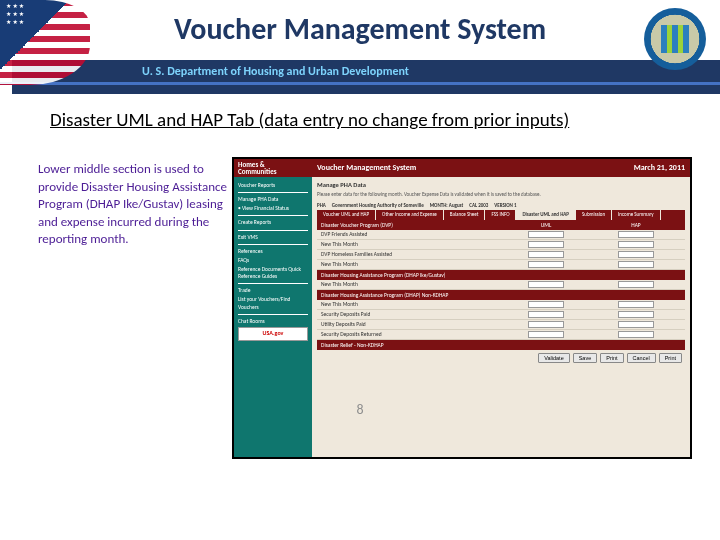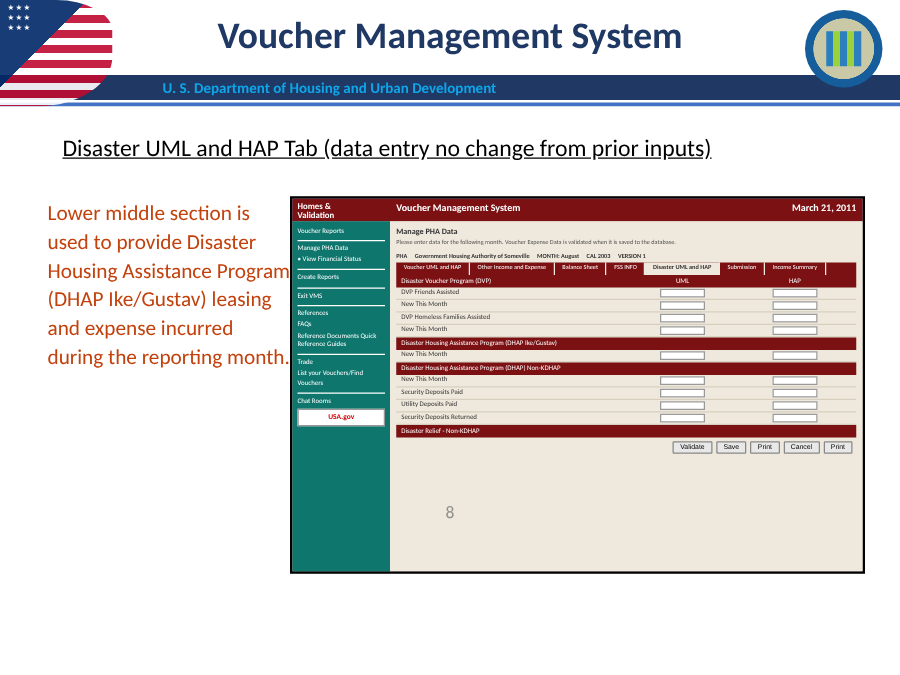--- a/index.html
+++ b/index.html
@@ -4,24 +4,24 @@
 <style>
 *{margin:0;padding:0;box-sizing:border-box}
 body{width:720px;height:540px;font-family:Calibri,Arial,sans-serif;background:#fff;position:relative;overflow:hidden}
 .slide{width:720px;height:440px;position:relative}
 .flag{position:absolute;left:0;top:0;width:90px;height:85px;background:linear-gradient(135deg,#002868 0%,#002868 40%,transparent 40%),repeating-linear-gradient(180deg,#bf0a30 0,#bf0a30 6px,#fff 6px,#fff 12px);border-top-right-radius:45px 25px;border-bottom-right-radius:60px 40px;opacity:.9;z-index:2}
 .flag::before{content:"";position:absolute;left:4px;top:4px;width:32px;height:24px;background:#002868}
 .flag::after{content:"★★★\A★★★\A★★★";white-space:pre;position:absolute;left:6px;top:2px;font-size:6px;color:#fff;line-height:8px;letter-spacing:1px}
 .title-bar{position:absolute;top:10px;left:0;right:0;text-align:center;font-size:30px;font-weight:bold;color:#1f3864;z-index:1}
 .seal{position:absolute;right:14px;top:8px;width:62px;height:62px;border-radius:50%;background:radial-gradient(circle,#c9c9a8 0%,#c9c9a8 55%,#155e9b 56%,#155e9b 100%);display:flex;align-items:center;justify-content:center;z-index:3}
 .seal::before{content:"";position:absolute;width:28px;height:28px;background:linear-gradient(90deg,#2b7fbf 20%,#9bd23b 20%,#9bd23b 40%,#2b7fbf 40%,#2b7fbf 60%,#9bd23b 60%,#9bd23b 80%,#2b7fbf 80%)}
-.dept-bar{position:absolute;top:60px;left:0;right:0;background:#1f3864;color:#0ea5e9;font-size:12px;font-weight:bold;padding:4px 0 2px 130px;z-index:1}
+.dept-bar{position:absolute;top:60px;left:12px;right:0;background:#1f3864;color:#7dd3fc;font-size:12px;font-weight:bold;padding:4px 0 16px 130px;z-index:1}
 .blue-line{position:absolute;top:82px;left:0;right:0;height:3px;background:#4472c4;z-index:1}
 .subtitle{position:absolute;top:108px;left:50px;right:40px;font-size:19px;font-weight:normal;color:#000;text-decoration:underline}
-.left-text{position:absolute;top:160px;left:38px;width:195px;font-size:17px;line-height:1.35;color:#c2410c}
+.left-text{position:absolute;top:160px;left:38px;width:195px;font-size:13px;line-height:1.35;color:#4c1d95}
 .left-text p{margin-bottom:20px}
 .screenshot{position:absolute;top:157px;left:232px;width:460px;height:302px;border:2px solid #000;background:#efe8dc;font-size:6px}
 .ss-top{height:18px;background:linear-gradient(180deg,#3b5998 0%,#2c4576 100%);display:flex}
 .ss-logo{width:78px;background:#7b1113;color:#fff;padding:2px 4px;font-size:7px;font-weight:bold;line-height:7px}
 .ss-header{flex:1;background:#7b1113;color:#fff;font-weight:bold;padding:3px 5px;font-size:8px;display:flex;justify-content:space-between}
 .ss-row{display:flex;height:calc(100% - 18px)}
 .ss-sidebar{width:78px;background:#0f766e;color:#fff;padding:3px 4px;font-size:5.5px;line-height:1.3}
 .ss-sidebar div{margin:2px 0}
 .ss-sidebar .sep{border-top:1px solid #fff;margin:3px 0}
 .usa-gov{margin-top:6px;height:14px;background:#fff;display:flex;align-items:center;justify-content:center;color:#c00;font-weight:bold;font-size:6px;border:1px solid #999}
@@ -54,21 +54,21 @@
   <div class="blue-line"></div>
   <div class="subtitle">Disaster UML and HAP Tab (data entry no change from prior inputs)</div>
   <div class="left-text">
     <p>Lower middle section is used to provide Disaster Housing Assistance Program (DHAP Ike/Gustav) leasing and expense incurred during the reporting month.</p>
   </div>
 
   <div class="screenshot">
     <div class="ss-top">
       <div class="ss-logo">
         <span>Homes &amp;</span><br>
-        <span>Validation</span>
+        <span>Communities</span>
       </div>
       <div class="ss-header">
         <span>Voucher Management System</span>
         <span>March 21, 2011</span>
       </div>
     </div>
     <div class="ss-row">
       <div class="ss-sidebar">
         <div>Voucher Reports</div>
         <div class="sep"></div>

